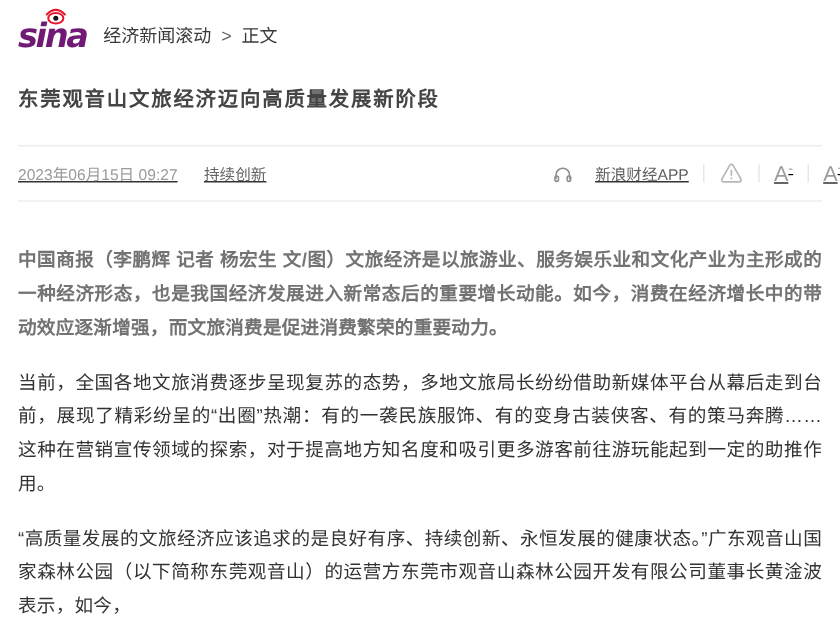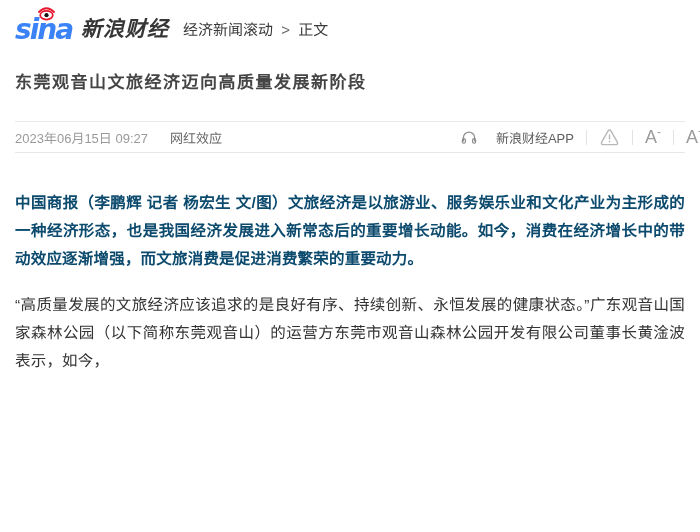--- a/index.html
+++ b/index.html
@@ -11,44 +11,44 @@
     -webkit-font-smoothing: antialiased;
   }
   .container { padding: 0 15px; }
 
   
   .top-bar { display: flex; align-items: flex-end; padding-top: 12px; height: 44px; }
   .logo { position: relative; cursor: pointer; line-height: 1; }
   .logo-text {
     font-family: "DejaVu Sans", sans-serif;
     font-style: italic; font-weight: 800; font-size: 28px;
-    color: #3b82f6; letter-spacing: -2px;
+    color: #701a75; letter-spacing: -2px;
   }
   .logo-eye { position: absolute; left: 21px; top: -10px; width: 21px; height: 15px; }
   .site-name {
     font-style: italic; font-weight: 700; font-size: 21px;
     color: #363636; margin-left: 9px; padding-bottom: 2px; cursor: pointer;
     letter-spacing: 1px;
   }
   .breadcrumb { font-size: 15px; color: #3a3a3a; margin-left: 14px; padding-bottom: 5px; }
   .breadcrumb .crumb-link { cursor: pointer; }
   .breadcrumb .sep { margin: 0 4px; color: #666; }
 
   
   .article-title {
     margin: 21px 0 0 0;
     font-size: 17px; line-height: 36px; font-weight: 700;
     color: #454545; letter-spacing: 1.5px;
   }
 
   
   .meta-row {
-    margin-top: 20px; height: 32px;
+    margin-top: 20px; height: 47px;
     border-top: 1px solid #e8e8e8; border-bottom: 1px solid #e8e8e8;
-    display: flex; align-items: center; justify-content: space-between;
+    display: flex; align-items: center; justify-content: space-between; text-decoration: underline;
   }
   .meta-left { display: flex; align-items: center; font-size: 13px; }
   .pub-date { color: #9a9a9a; }
   .source-link { color: #666666; margin-left: 22px; cursor: pointer; }
 
   .meta-right { display: flex; align-items: center; position: relative; right: -20px; }
   .app-btn { display: flex; align-items: center; cursor: pointer; gap: 12px; }
   .app-btn svg { width: 18px; height: 18px; }
   .app-label { font-size: 13px; color: #5f5f5f; margin-left: 6px; }
   .vdiv { width: 1px; height: 15px; background: #e2e2e2; margin: 0 12px; }
@@ -56,50 +56,49 @@
   .report-btn svg { width: 21px; height: 21px; }
   .font-btn {
     cursor: pointer; color: #9c9c9c; font-size: 18px; line-height: 1;
     font-family: "Liberation Sans", sans-serif; display: flex; align-items: flex-start;
   }
   .font-btn .sign { font-size: 12px; line-height: 1; margin-top: -2px; }
 
   
   .article-body { padding-top: 36px; font-size: 15.5px; line-height: 28px; color: #333333; text-align: justify; }
   .article-body p { margin: 0 0 18px 0; letter-spacing: 0.2px; }
-  .article-body p.lead { font-weight: 700; color: #0c4a6e; }
+  .article-body p.lead { font-weight: 700; color: #737373; }
 </style>
 </head>
 <body>
 
 <div class="container">
 
   <div class="top-bar">
     <div class="logo">
       <span class="logo-text">sina</span>
       <svg class="logo-eye" viewBox="0 0 21 15">
         <path d="M3 6 Q10.5 -1.5 18 6" fill="none" stroke="#e6162d" stroke-width="1.8" stroke-linecap="round"></path>
         <ellipse cx="10.5" cy="9.2" rx="6.3" ry="4.4" fill="none" stroke="#e6162d" stroke-width="1.7"></ellipse>
         <circle cx="10.5" cy="9.2" r="2.1" fill="#151515"></circle>
       </svg>
     </div>
-    <div class="site-name">新浪财经</div>
     <div class="breadcrumb">
       <span class="crumb-link">经济新闻滚动</span>
       <span class="sep">&gt;</span>
       <span>正文</span>
     </div>
   </div>
 
   <h1 class="article-title">东莞观音山文旅经济迈向高质量发展新阶段</h1>
 
   <div class="meta-row">
     <div class="meta-left">
       <span class="pub-date">2023年06月15日 09:27</span>
-      <span class="source-link">网红效应</span>
+      <span class="source-link">持续创新</span>
     </div>
     <div class="meta-right">
       <div class="app-btn">
         <svg viewBox="0 0 24 24" fill="none" stroke="#8d8d8d" stroke-width="1.7">
           <path d="M4.5 17v-4a7.5 7.5 0 0 1 15 0v4" stroke-linecap="round"></path>
           <rect x="3.2" y="14.2" width="4" height="6" rx="2"></rect>
           <rect x="16.8" y="14.2" width="4" height="6" rx="2"></rect>
         </svg>
         <span class="app-label">新浪财经APP</span>
       </div>
@@ -119,16 +118,17 @@
       <div class="vdiv"></div>
       <div class="font-btn">
         <span>A</span>
           <span class="sign">+</span>
       </div>
     </div>
   </div>
 
   <div class="article-body">
     <p class="lead">中国商报（李鹏辉 记者 杨宏生 文/图）文旅经济是以旅游业、服务娱乐业和文化产业为主形成的一种经济形态，也是我国经济发展进入新常态后的重要增长动能。如今，消费在经济增长中的带动效应逐渐增强，而文旅消费是促进消费繁荣的重要动力。</p>
+    <p>当前，全国各地文旅消费逐步呈现复苏的态势，多地文旅局长纷纷借助新媒体平台从幕后走到台前，展现了精彩纷呈的“出圈”热潮：有的一袭民族服饰、有的变身古装侠客、有的策马奔腾……这种在营销宣传领域的探索，对于提高地方知名度和吸引更多游客前往游玩能起到一定的助推作用。</p>
     <p>“高质量发展的文旅经济应该追求的是良好有序、持续创新、永恒发展的健康状态。”广东观音山国家森林公园（以下简称东莞观音山）的运营方东莞市观音山森林公园开发有限公司董事长黄淦波表示，如今，</p>
   </div>
 
 </div>
 
 </body></html>

